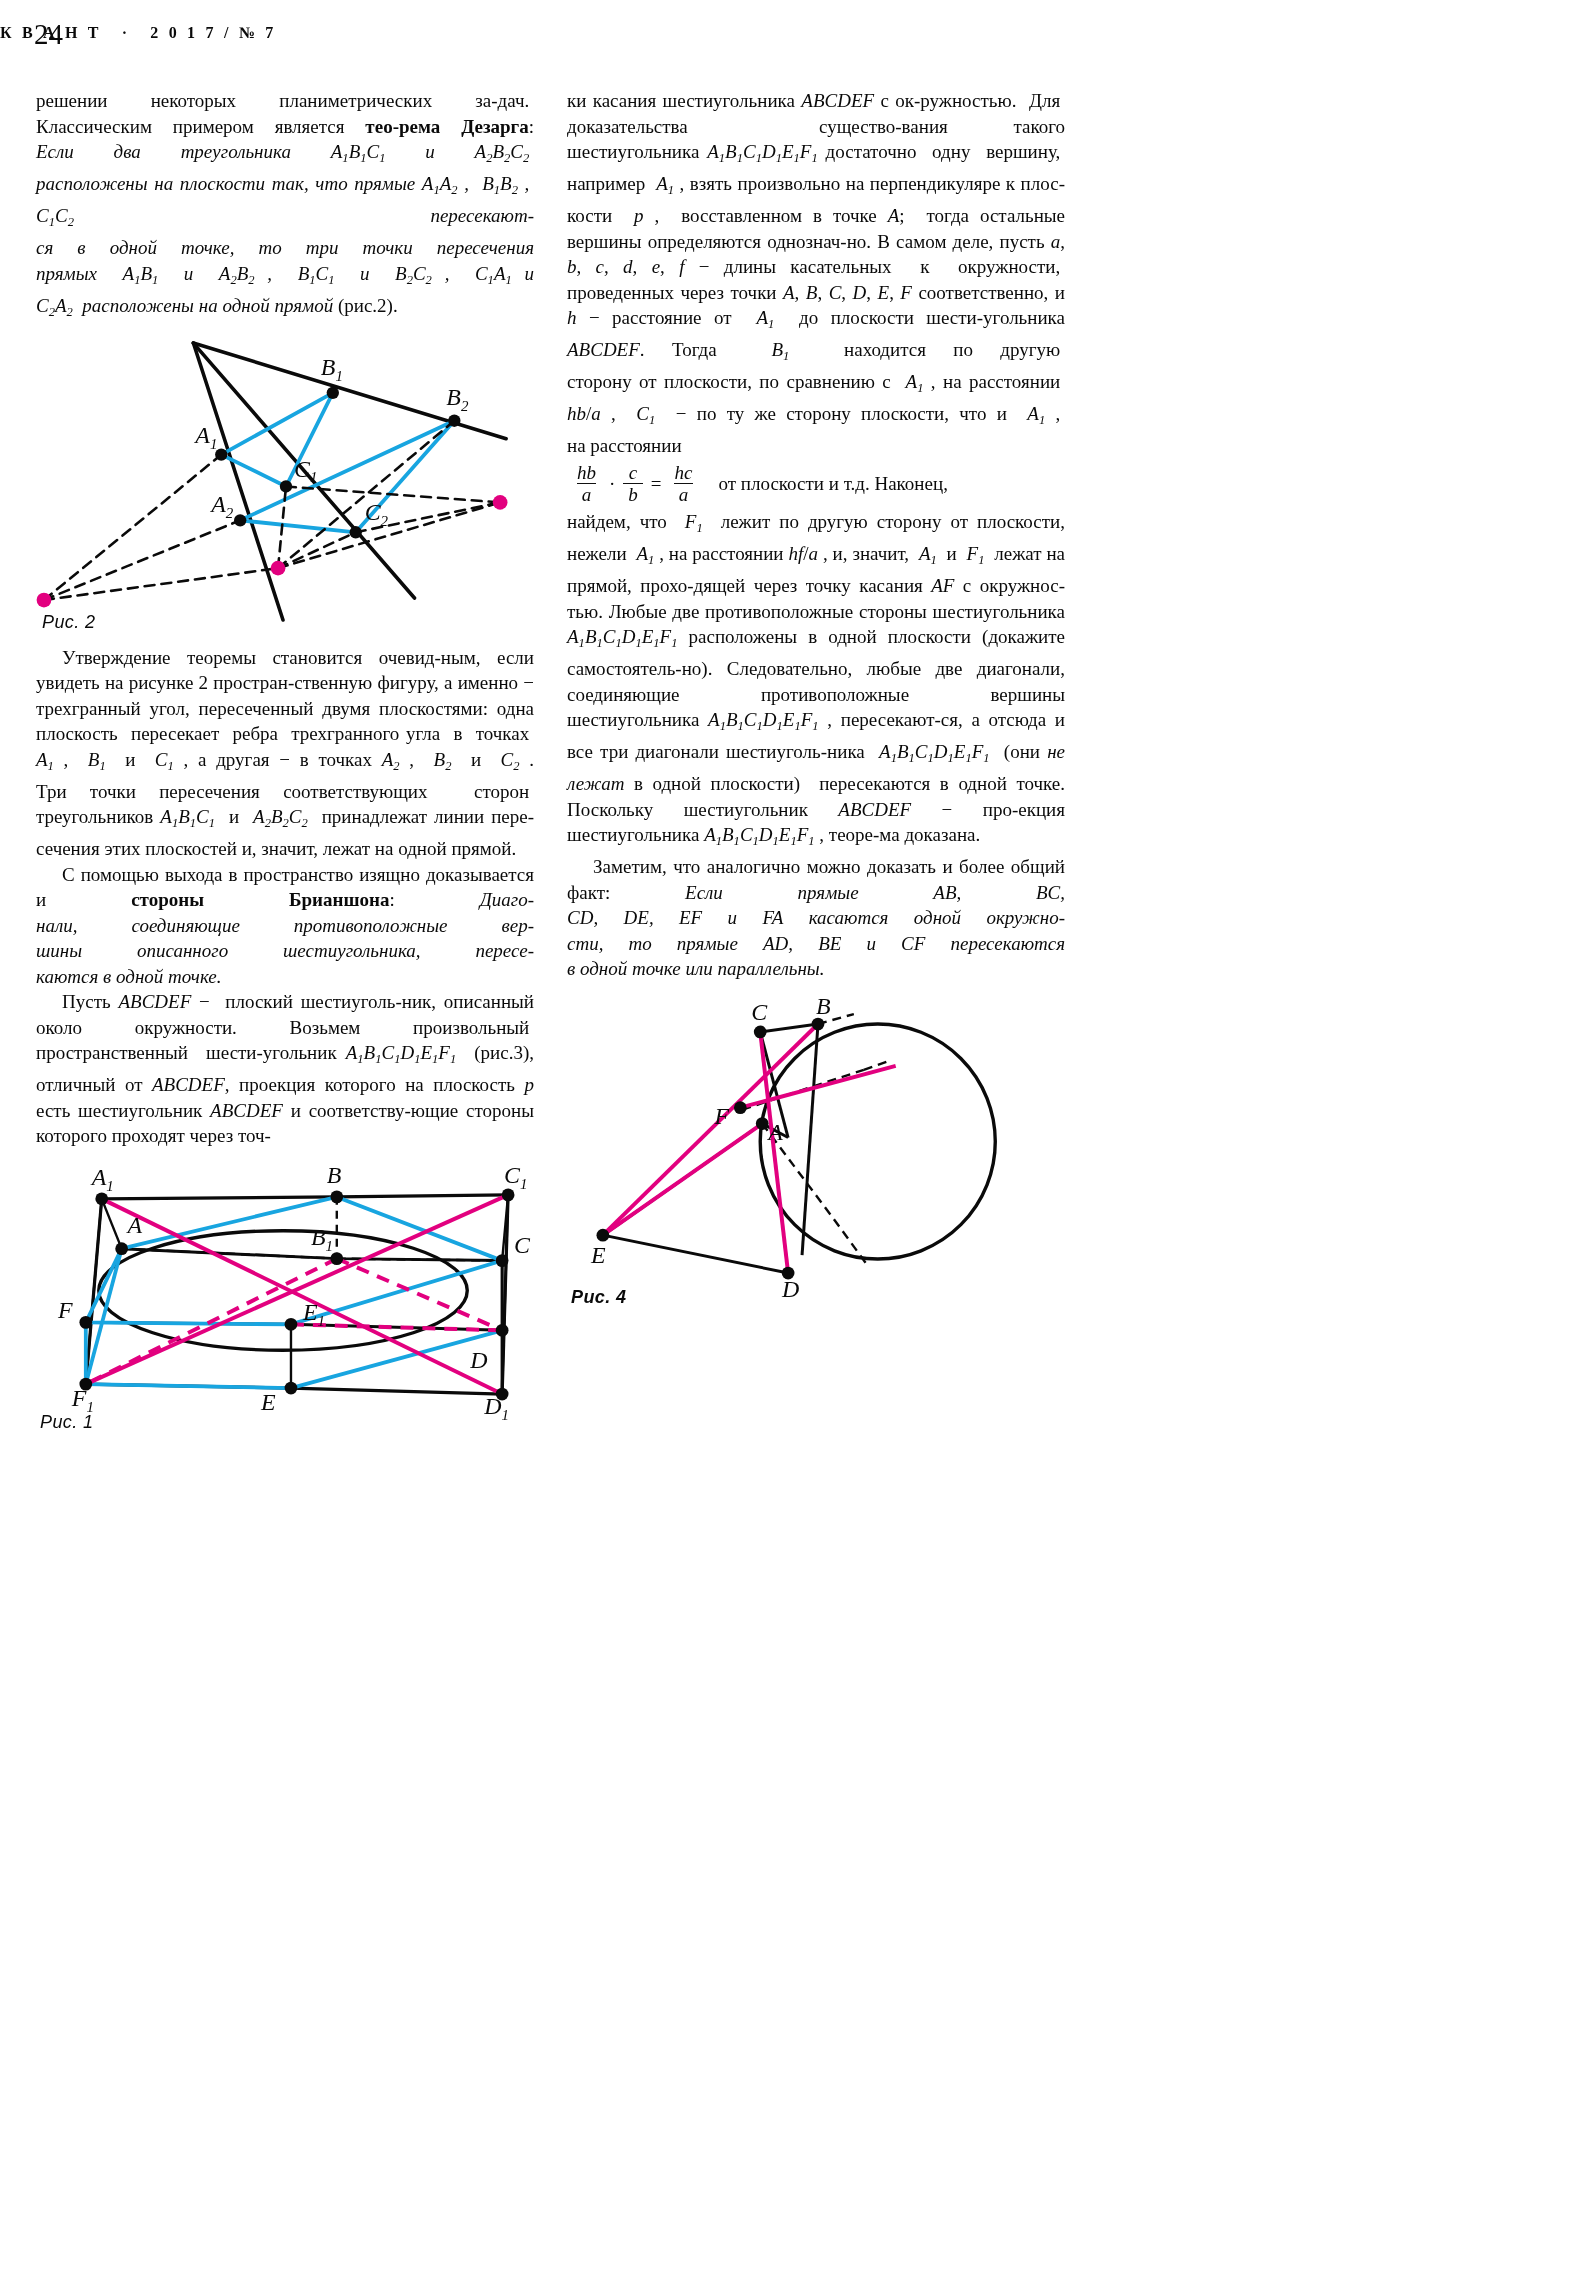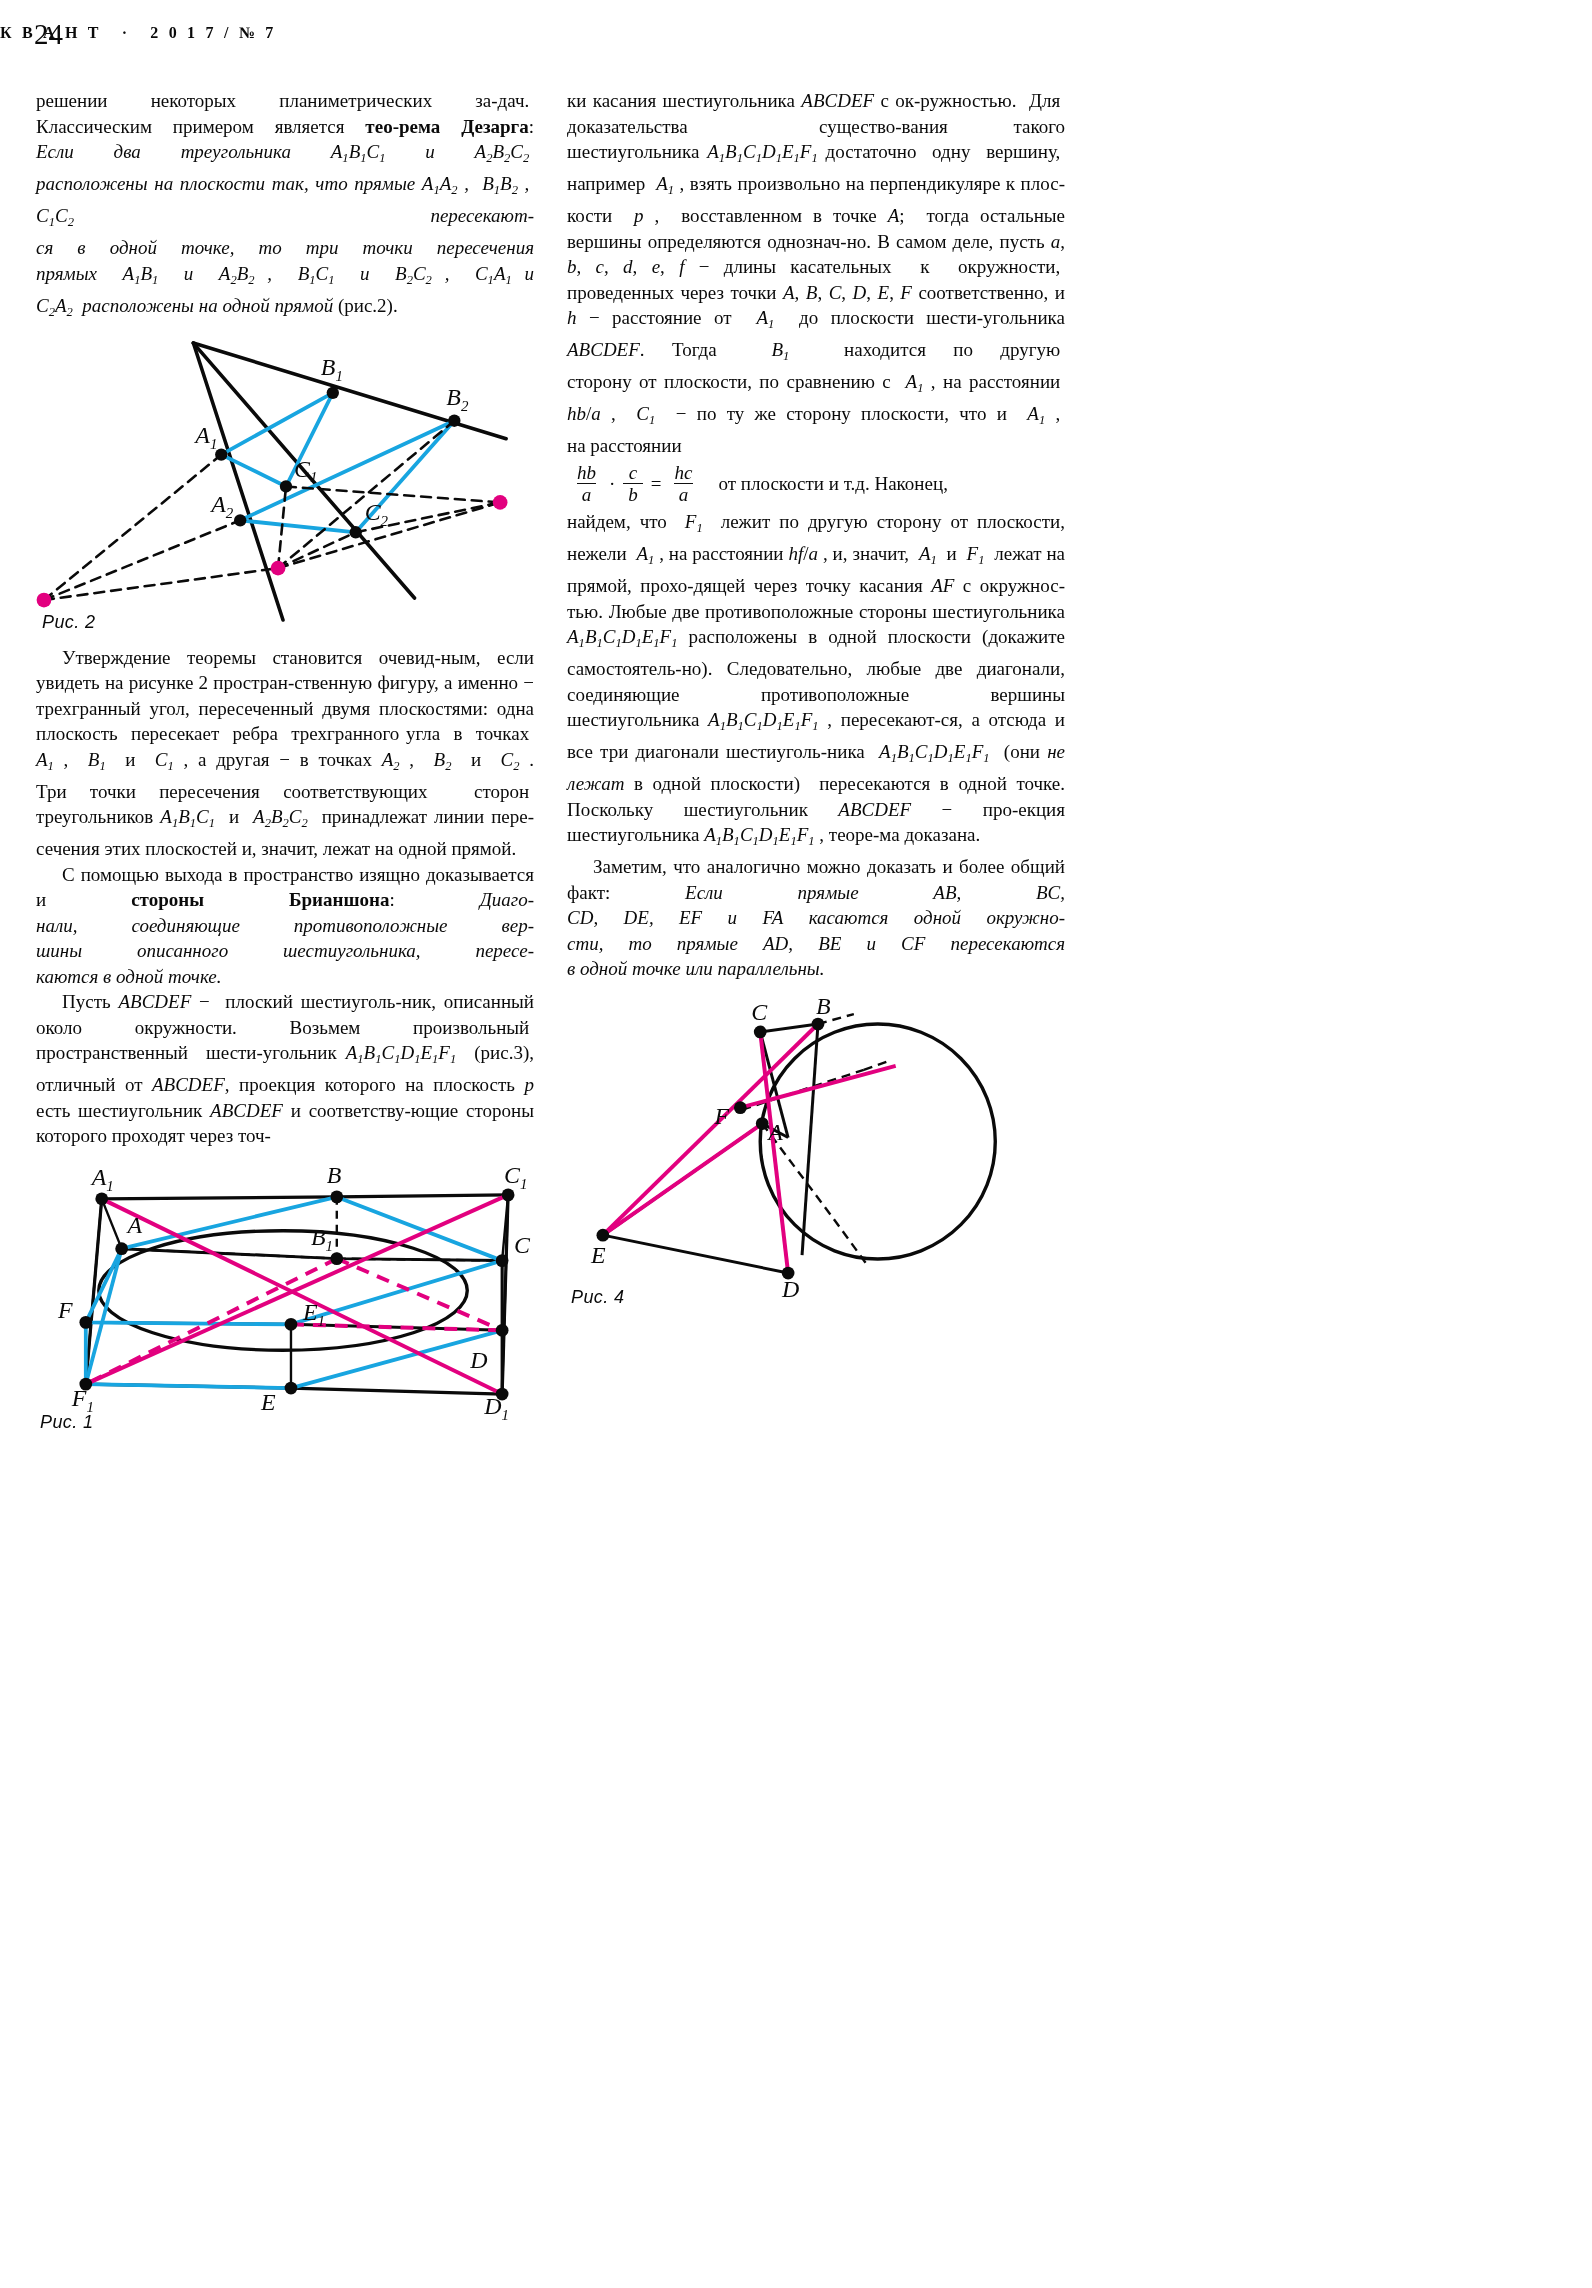--- a/index.html
+++ b/index.html
@@ -277,18 +277,18 @@
 
         <g font-family="Liberation Serif, serif" font-style="italic" font-size="24" fill="#0a0a0a">
           <text x="185" y="14">C</text>
           <text x="250" y="8">B</text>
           <text x="148" y="118">F</text>
           <text x="202" y="134">A</text>
           <text x="24" y="258">E</text>
           <text x="216" y="292">D</text>
         </g>
       </svg>
-      <div class="cap" style="position:absolute;left:4px;top:281px;">Рис. 4</div>
+      <div class="cap" style="position:absolute;left:4px;top:281px;font-weight:bold;">Рис. 4</div>
     </div>
   </div>
 
 </div>
 
 
 </body></html>

